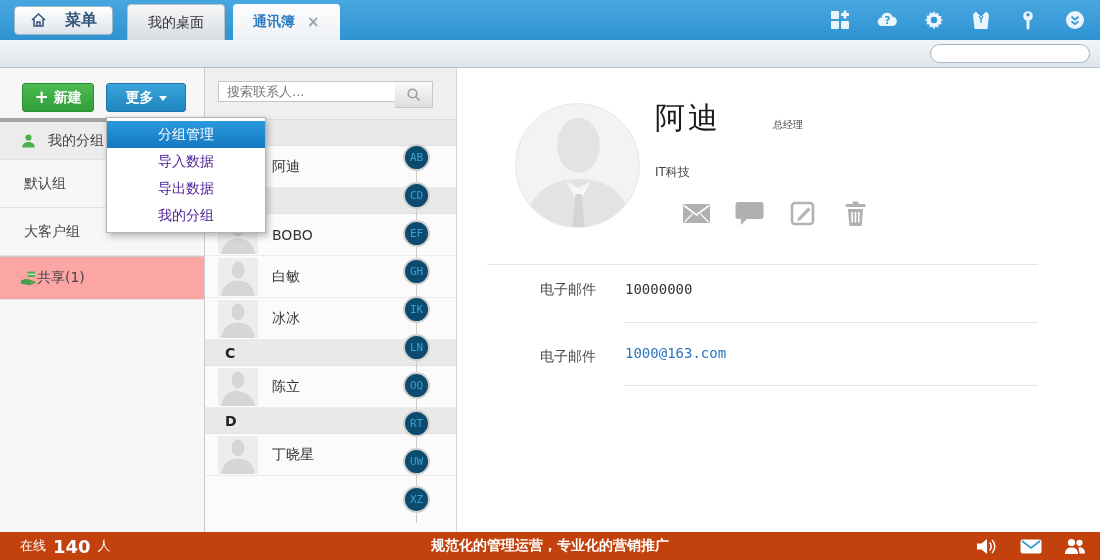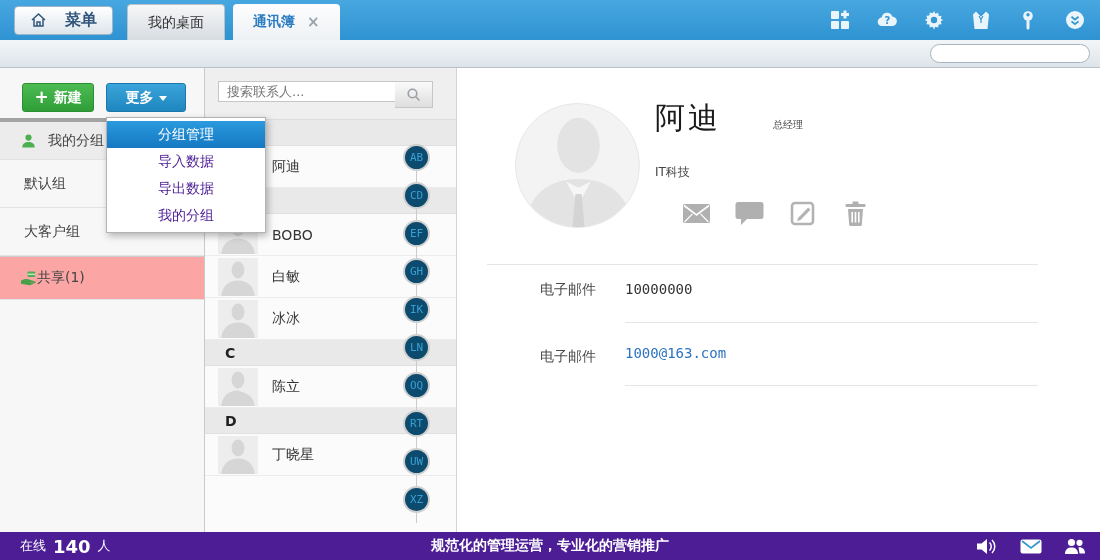--- a/index.html
+++ b/index.html
@@ -87,21 +87,21 @@
   .f-value.link { color:#2a73c0; cursor:pointer; }
 
   
   .dropdown { position:absolute; left:106px; top:117px; width:160px; background:#fff;
     border:1px solid #b3b3b3; box-shadow:2px 3px 7px rgba(0,0,0,.28); z-index:100; padding:3px 0; }
   .dd-item { height:27px; display:flex; align-items:center; justify-content:center;
     font-size:14px; color:#4c1d95; cursor:pointer; }
   .dd-item.active { background:linear-gradient(#2a9ade,#1478c2); color:#fff; }
 
   
-  .footer { position:absolute; left:0; right:0; bottom:0; height:28px; background:#4c1d95;
+  .footer { position:absolute; left:0; right:0; bottom:0; height:28px; background:#c2410c;
     display:flex; align-items:center; color:#fff;justify-content:space-between; }
   .online { margin-left:20px; font-size:13px; display:flex; align-items:center; gap:7px; z-index:2; }
   .online b { font-size:18px; }
   .slogan { position:absolute; left:0; right:0; text-align:center; font-size:14px; font-weight:bold; }
   .footer-icons { margin-left:auto; margin-right:14px; display:flex; gap:22px; align-items:center; z-index:2; }
   .ficon { width:22px; height:19px; cursor:pointer; display:block; }
 </style>
 </head>
 <body>
 

